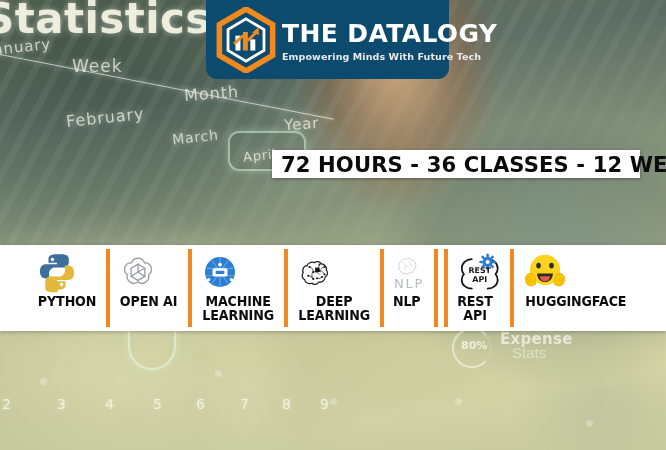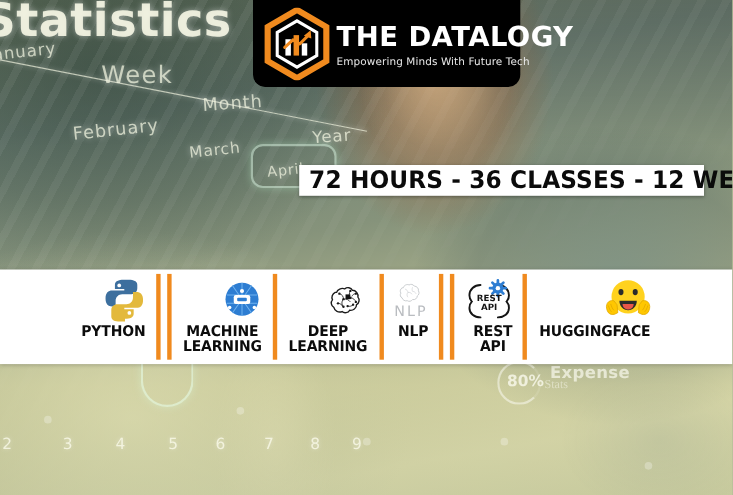--- a/index.html
+++ b/index.html
@@ -59,21 +59,21 @@
   .bgtext {
     position:absolute;
     color:rgba(244,246,226,.72);
     font-family:"DejaVu Sans", sans-serif;
     letter-spacing:.06em;
     white-space:nowrap;
     text-shadow:0 0 6px rgba(255,255,255,.45);
     pointer-events:none;
   }
   .bgt-statistics { left:-16px; top:-6px; font-size:42px; font-weight:700; letter-spacing:.01em; color:rgba(250,250,232,.88); }
-  .bgt-week  { left:92px;  top:56px;  font-size:22px; }
+  .bgt-week  { left:72px;  top:56px;  font-size:17px; }
   .bgt-month { left:184px; top:84px;  font-size:16px; transform:rotate(-4deg); }
   .bgt-year  { left:284px; top:115px; font-size:15px; transform:rotate(-4deg); }
   .bgt-jan   { left:-12px; top:38px;  font-size:15px; transform:rotate(-6deg); }
   .bgt-feb   { left:66px;  top:108px; font-size:16px; transform:rotate(-6deg); }
   .bgt-mar   { left:172px; top:129px; font-size:14px; transform:rotate(-6deg); }
   .bgt-apr   { left:243px; top:148px; font-size:13px; transform:rotate(-6deg); }
 
   .bg-divider-line {
     position:absolute; left:-10px; top:52px; width:350px; height:1px;
     background:rgba(248,250,230,.7);
@@ -100,55 +100,55 @@
     border-bottom-left-radius:26px; border-bottom-right-radius:26px;
     border-top:none;
     box-shadow:0 0 8px rgba(220,255,230,.35);
   }
   .bg-gauge {
     position:absolute; left:452px; top:328px; width:40px; height:40px;
     border:2px solid rgba(250,250,240,.55); border-radius:50%;
     border-right-color:rgba(250,250,240,.12);
   }
   .bg-gauge-label {
-    position:absolute; left:461px; top:339px; font-size:14px; font-weight:700;
+    position:absolute; left:461px; top:339px; font-size:11px; font-weight:700;
     color:rgba(250,250,238,.8); font-family:"DejaVu Sans", sans-serif;
   }
   .bg-expense {
     position:absolute; left:500px; top:330px; font-size:15px; font-weight:700;
     color:rgba(250,250,238,.7); font-family:"DejaVu Sans", sans-serif;
     letter-spacing:.02em;
   }
   .bg-expense2 {
-    position:absolute; left:495px; top:344px; font-size:11px;
-    color:rgba(250,250,238,.5); font-family:Liberation Serif, serif;
+    position:absolute; left:512px; top:344px; font-size:15px;
+    color:rgba(250,250,238,.5); font-family:Liberation Sans, sans-serif;
   }
   .bg-dot {
     position:absolute; width:7px; height:7px; border-radius:50%;
     background:rgba(255,255,255,.28);
   }
 
   
   #logo-bar {
-    position:absolute; left:230px; top:0; width:243px; height:79px;
-    background:#000000;
+    position:absolute; left:206px; top:0; width:243px; height:79px;
+    background:#0c4a6e;
     border-bottom-left-radius:11px; border-bottom-right-radius:11px;
     display:flex; align-items:center;
     padding-left:9px;
     z-index:6;
   }
   .logo-mark { width:62px; height:66px; flex:0 0 62px; }
   .logo-text-wrap { margin-left:5px; padding-top:4px; }
   .logo-title {
     color:#ffffff; font-size:25px; font-weight:700;
     letter-spacing:.015em; line-height:1; white-space:nowrap;
     font-family:"DejaVu Sans","Liberation Sans",sans-serif;
   }
   .logo-tagline {
-    color:#e9e9e9; font-size:9.5px; font-weight:400;
+    color:#e9e9e9; font-size:9.5px; font-weight:700;
     letter-spacing:.01em; margin-top:5px; white-space:nowrap;
     font-family:"DejaVu Sans","Liberation Sans",sans-serif;
   }
 
   
   #duration-banner {
     position:absolute; left:272px; top:150px; width:368px; height:28px;
     background:#ffffff;
     display:flex; align-items:center; justify-content:flex-start;
     box-shadow:0 1px 3px rgba(0,0,0,.35);
@@ -177,21 +177,21 @@
 
   
   #tech-strip {
     position:absolute; left:0; top:245px; width:666px; height:86px;
     background:#ffffff;
     display:flex; align-items:stretch; justify-content:center;
     z-index:6;
     box-shadow:0 1px 4px rgba(0,0,0,.25);
   }
   .tech-item {
-    display:flex; flex-direction:column; align-items:flex-end;
+    display:flex; flex-direction:column; align-items:flex-start;
     justify-content:flex-start;
     padding:5px 5px 0 5px;
     position:relative;
   }
   .tech-icon {
     height:44px; display:flex; align-items:center; justify-content:center;
   }
   .tech-label {
     margin-top:1px;
     color:#0c0c0c; font-size:13.5px; font-weight:700;
@@ -292,20 +292,32 @@
           <circle cx="25" cy="13" r="2.6" fill="#ffffff"></circle>
           <path d="M33 59c7 0 12-2 12-7v-6H32v-2h17c5 0 9-3 9-11s-4-11-9-11h-5v8c0 5-4 9-9 9H22c-4 0-8 3-8 8v9c0 5 5 7 12 7h7z" fill="#e3b93c"></path>
           <circle cx="39" cy="51" r="2.6" fill="#ffffff"></circle>
         </svg>
       </div>
       <div class="tech-label">PYTHON</div>
     </div>
 
     <div class="tech-sep"></div>
 
+    <div class="tech-item">
+      <div class="tech-icon">
+        <svg viewBox="0 0 64 64" width="40" height="40" aria-hidden="true">
+          <g fill="none" stroke="#9aa0a6" stroke-width="2.2" stroke-linecap="round" stroke-linejoin="round">
+            <path d="M32 10c5 0 9 3 10.5 7.5 4.7-.3 9 2.6 10.4 7 1.5 4.5-.2 9.3-4 12 1.3 4.5-.5 9.3-4.4 11.8-3.9 2.6-9 2.2-12.5-.8-3.5 3-8.6 3.4-12.5.8-3.9-2.5-5.7-7.3-4.4-11.8-3.8-2.7-5.5-7.5-4-12 1.4-4.4 5.7-7.3 10.4-7C23 13 27 10 32 10z"></path>
+            <path d="M32 19.5 43 26v13l-11 6.5L21 39V26z"></path>
+            <path d="M32 19.5V32l11 7M32 32 21 39M32 32l11-6"></path>
+          </g>
+        </svg>
+      </div>
+      <div class="tech-label">OPEN AI</div>
+    </div>
 
     <div class="tech-sep"></div>
 
     <div class="tech-item">
       <div class="tech-icon">
         <svg viewBox="0 0 64 64" width="40" height="40" aria-hidden="true">
           <circle cx="32" cy="32" r="24" fill="#2d7dd2"></circle>
           <g fill="none" stroke="#6fb2ef" stroke-width="1.5">
             <path d="M10 26h44M10 38h44M32 8v48M18 12l28 40M46 12 18 52"></path>
           </g>

